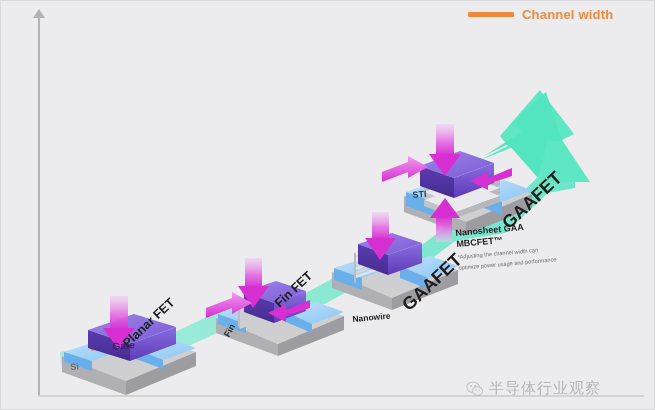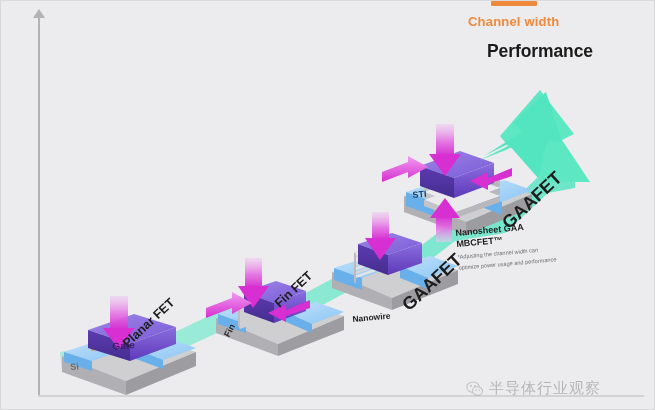--- a/index.html
+++ b/index.html
@@ -44,22 +44,22 @@
   }
   .axis-h{
     position:absolute;
     left:38px;top:395px;
     height:2px;width:606px;
     background:#d3d3d5;
   }
 
   
   .legend{
-    position:absolute;left:468px;top:1px;
-    display:flex;align-items:center;gap:8px;flex-direction:column;
+    position:absolute;left:468px;top:7px;
+    display:flex;align-items:center;gap:8px;
   }
   .legend-swatch{
     width:46px;height:5px;background:#ef8a3c;border-radius:1px;
   }
   .legend-label{
     color:#ef8a3c;font-size:13px;font-weight:700;letter-spacing:.2px;
     white-space:nowrap;
   }
 
   
@@ -316,21 +316,20 @@
     <path d="M2 74 L30 60 L22 50 L62 4 L96 48 L84 54 L112 96 L64 96 L40 58 L28 64 Z" fill="#5de7c3"></path>
     <path d="M6 70 L44 46 L36 36 L68 6 L84 56 L70 54 L60 92 L30 58 Z" fill="#52e5c0"></path>
   </svg>
 
   <div class="legend">
     <div class="legend-swatch"></div>
     <div class="legend-label">Channel width</div>
   </div>
 
   <div class="title">
-    <div>Performance</div>
   </div>
 
   <div class="dev-label lbl-planar">Planar FET</div>
   <div class="dev-label lbl-finfet">Fin FET</div>
   <div class="dev-label lbl-gaa1">GAAFET</div>
   <div class="dev-label lbl-gaa2">GAAFET</div>
 
   <div class="sub-label lbl-nanowire">Nanowire</div>
 
   <div class="chip-label lbl-si">Si</div>

